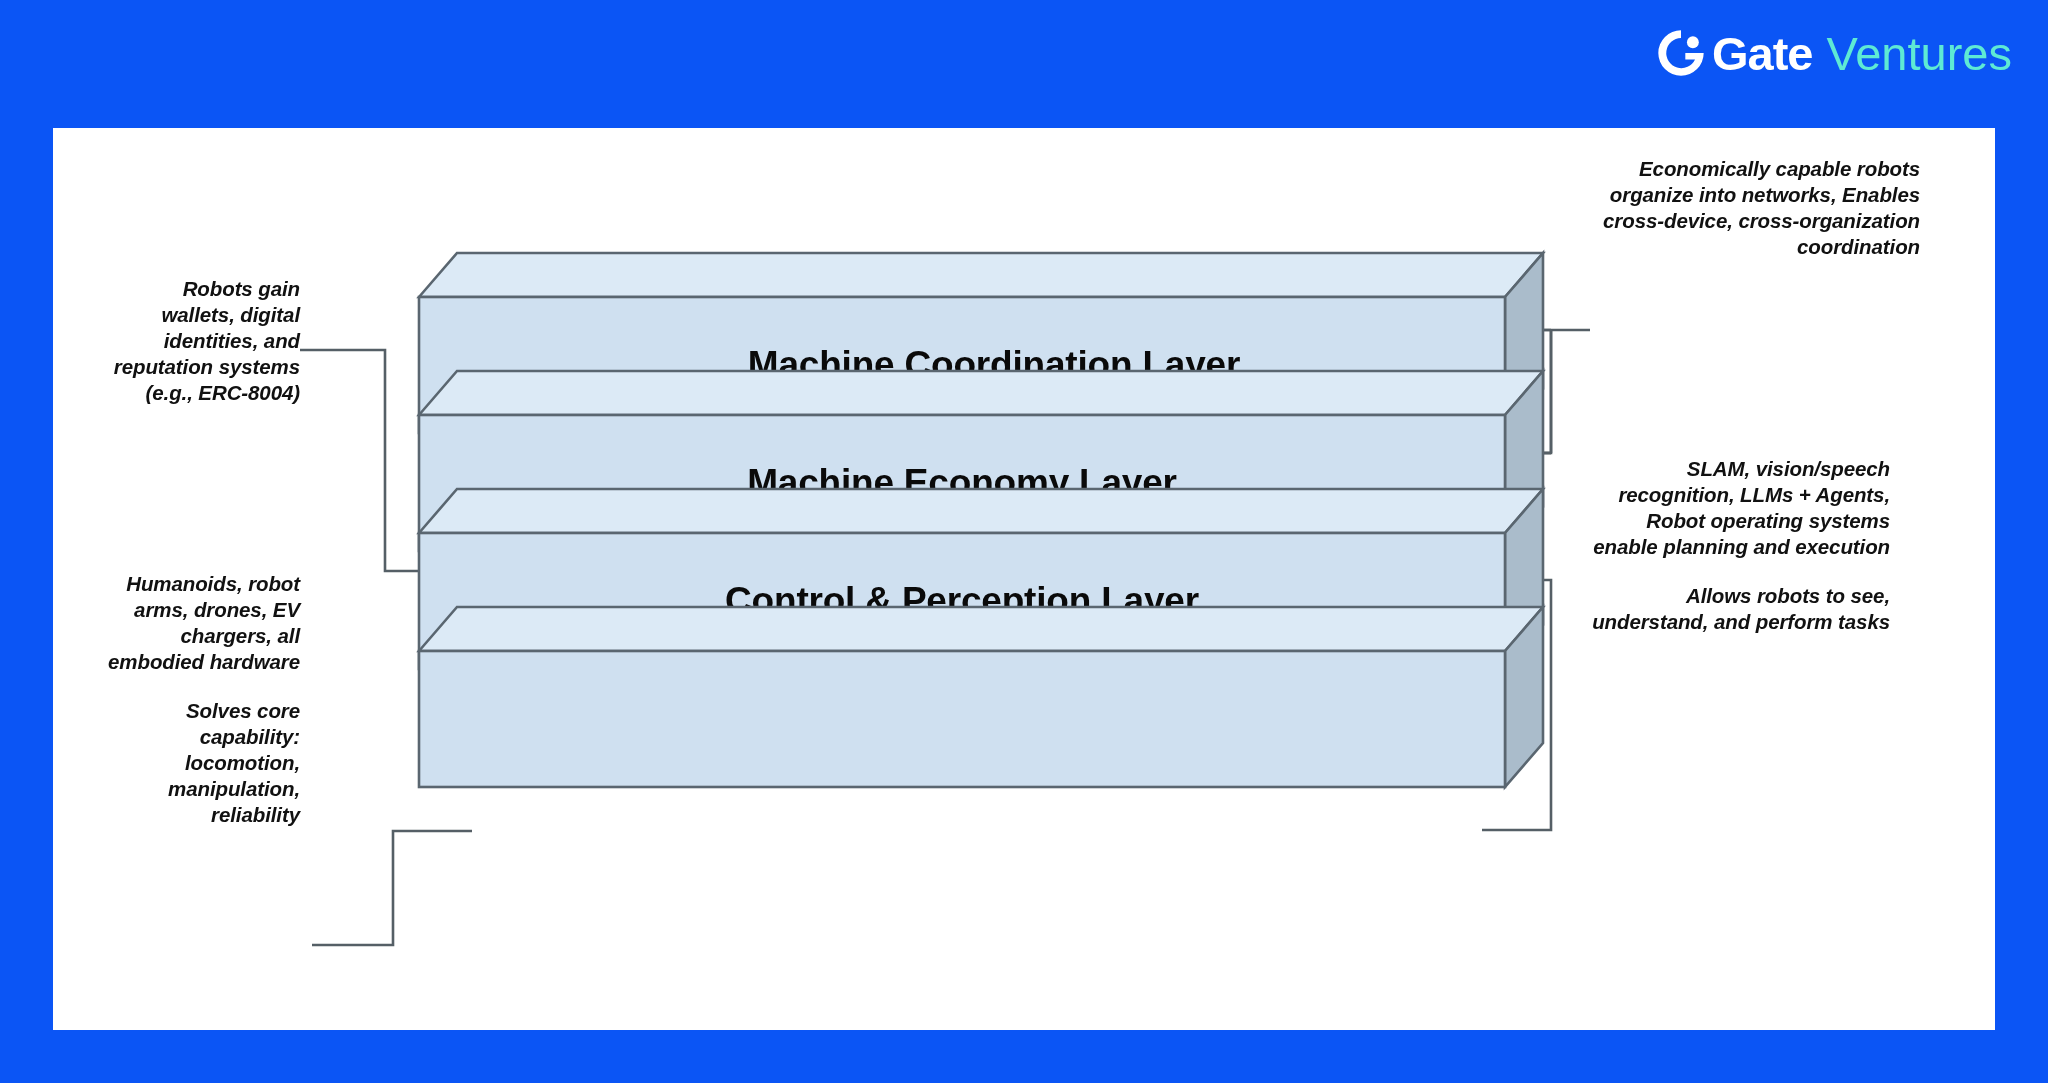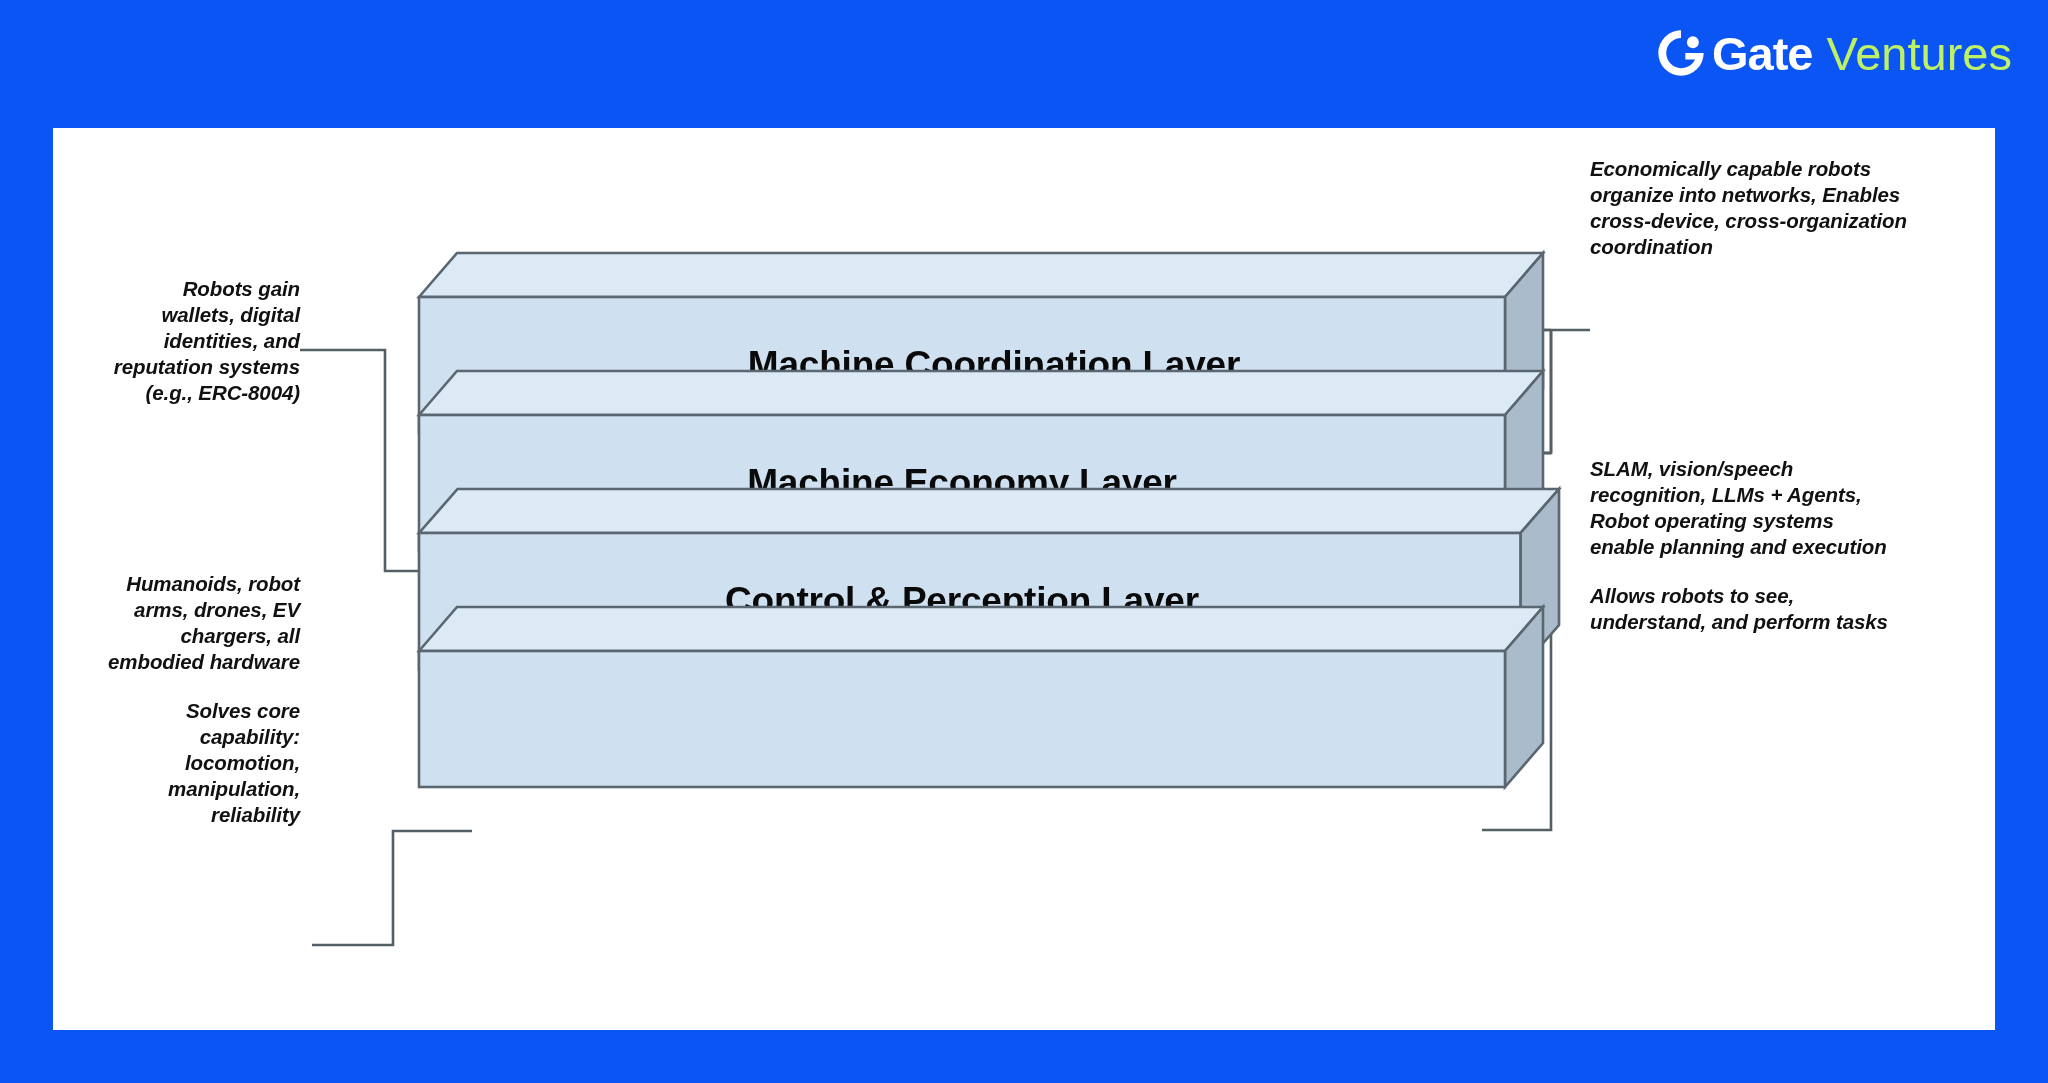--- a/index.html
+++ b/index.html
@@ -43,21 +43,21 @@
     font-size: 47px;
     font-weight: bold;
     color: #ffffff;
     letter-spacing: -1px;
     line-height: 1;
     margin-left: -10px;
   }
   .brand-ventures {
     font-size: 47px;
     font-weight: 300;
-    color: #bef264;
+    color: #5eead4;
     letter-spacing: 0px;
     line-height: 1;
   }
 
   
   .card {
     position: absolute;
     left: 53px;
     top: 128px;
     width: 1942px;
@@ -101,21 +101,21 @@
   
   .annot {
     position: absolute;
     font-size: 20.5px;
     font-weight: bold;
     font-style: italic;
     color: #111111;
     line-height: 1.27;
     letter-spacing: -0.1px;
   }
-  .annot.right { text-align: left; }
+  .annot.right { text-align: right; }
   .annot.left  { text-align: right; font-style: italic; }
   .annot p { margin: 0; }
   .annot p + p { margin-top: 23px; }
 
   .connector {
     position: absolute;
     left: 0; top: 0;
     width: 1942px;
     height: 902px;
     pointer-events: none;
@@ -164,21 +164,21 @@
 
       <div class="slab" style="left:366px; top:243px; width:1124px; height:180px;">
         <svg class="face-top" viewBox="0 0 1124 180" preserveAspectRatio="none">
           <polygon points="0,44 38,0 1124,0 1086,44" fill="#dceaf6" stroke="#5a6670" stroke-width="2.6"></polygon>
           <polygon points="1086,44 1124,0 1124,136 1086,180" fill="#aabccb" stroke="#5a6670" stroke-width="2.6"></polygon>
           <rect x="0" y="44" width="1086" height="136" fill="#cfe0f0" stroke="#5a6670" stroke-width="2.6"></rect>
         </svg>
         <div class="slab-label" style="left:0; top:44px; width:1086px; height:136px;">Machine Economy Layer</div>
       </div>
 
-      <div class="slab" style="left:366px; top:361px; width:1124px; height:180px;padding-left:16px;">
+      <div class="slab" style="left:366px; top:361px; width:1124px; height:180px;">
         <svg class="face-top" viewBox="0 0 1124 180" preserveAspectRatio="none">
           <polygon points="0,44 38,0 1124,0 1086,44" fill="#dceaf6" stroke="#5a6670" stroke-width="2.6"></polygon>
           <polygon points="1086,44 1124,0 1124,136 1086,180" fill="#aabccb" stroke="#5a6670" stroke-width="2.6"></polygon>
           <rect x="0" y="44" width="1086" height="136" fill="#cfe0f0" stroke="#5a6670" stroke-width="2.6"></rect>
         </svg>
         <div class="slab-label" style="left:0; top:44px; width:1086px; height:136px;">Control &amp; Perception Layer</div>
       </div>
 
       <div class="slab" style="left:366px; top:479px; width:1124px; height:180px;">
         <svg class="face-top" viewBox="0 0 1124 180" preserveAspectRatio="none">

